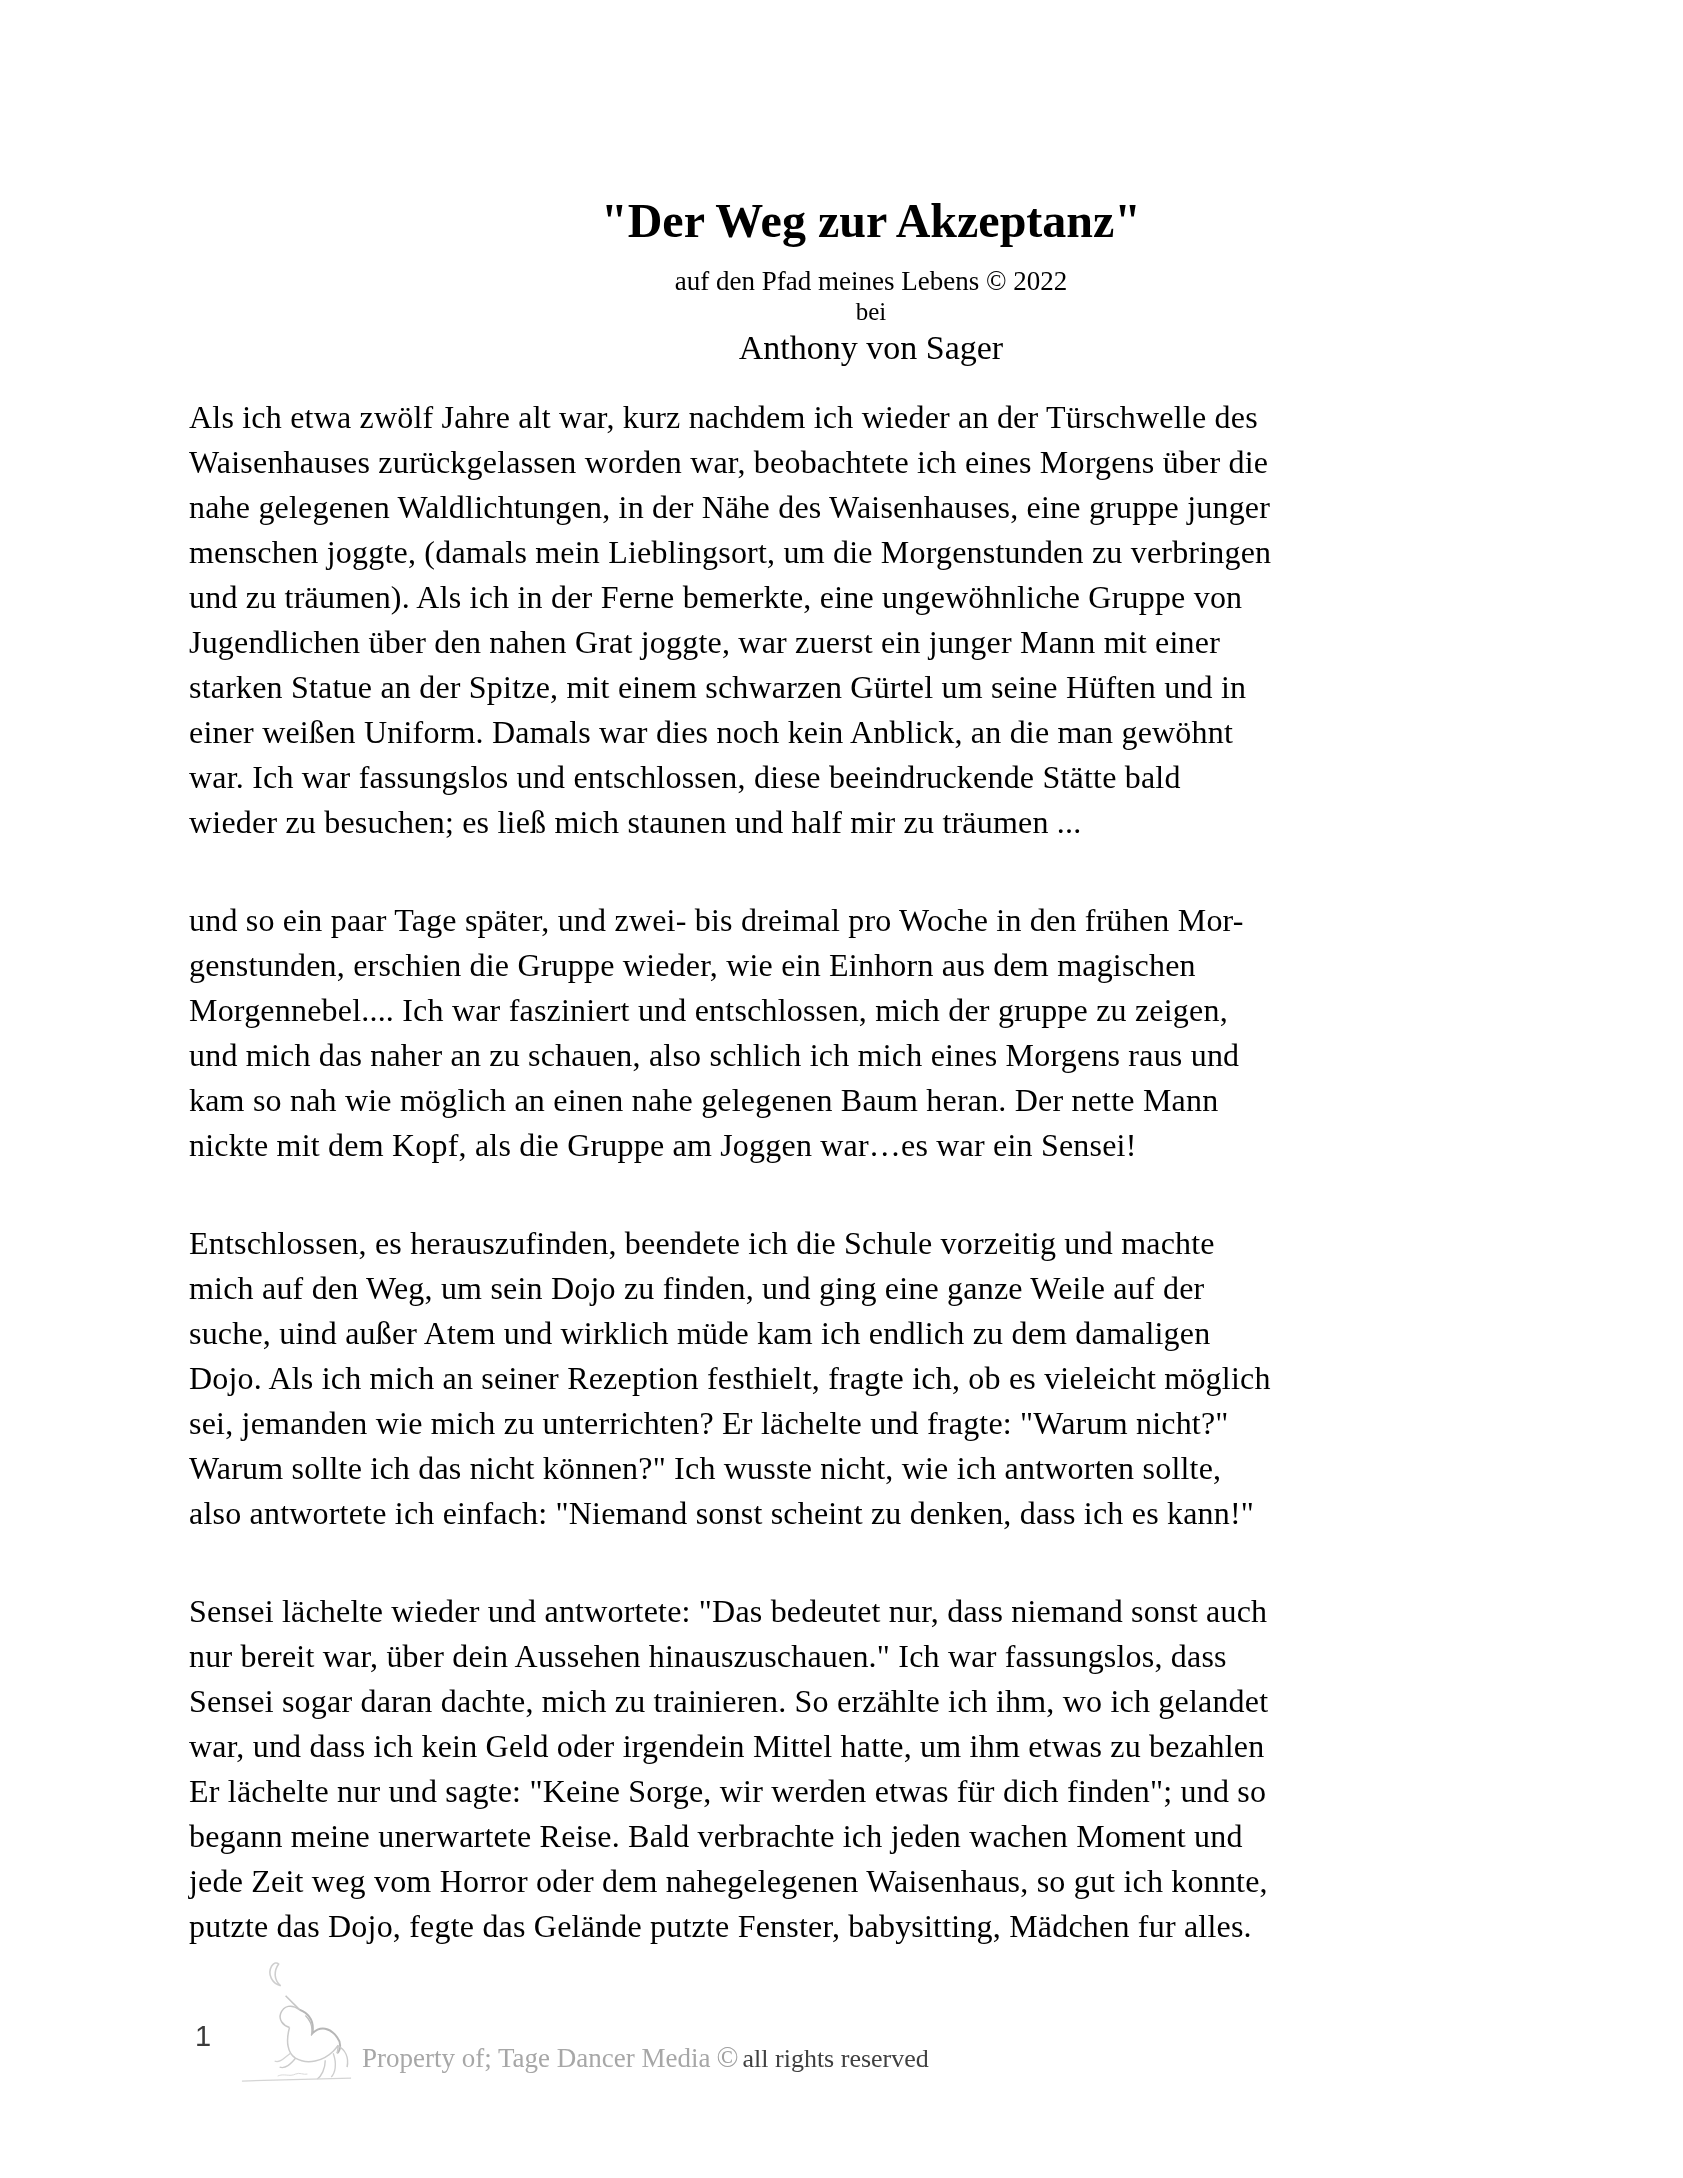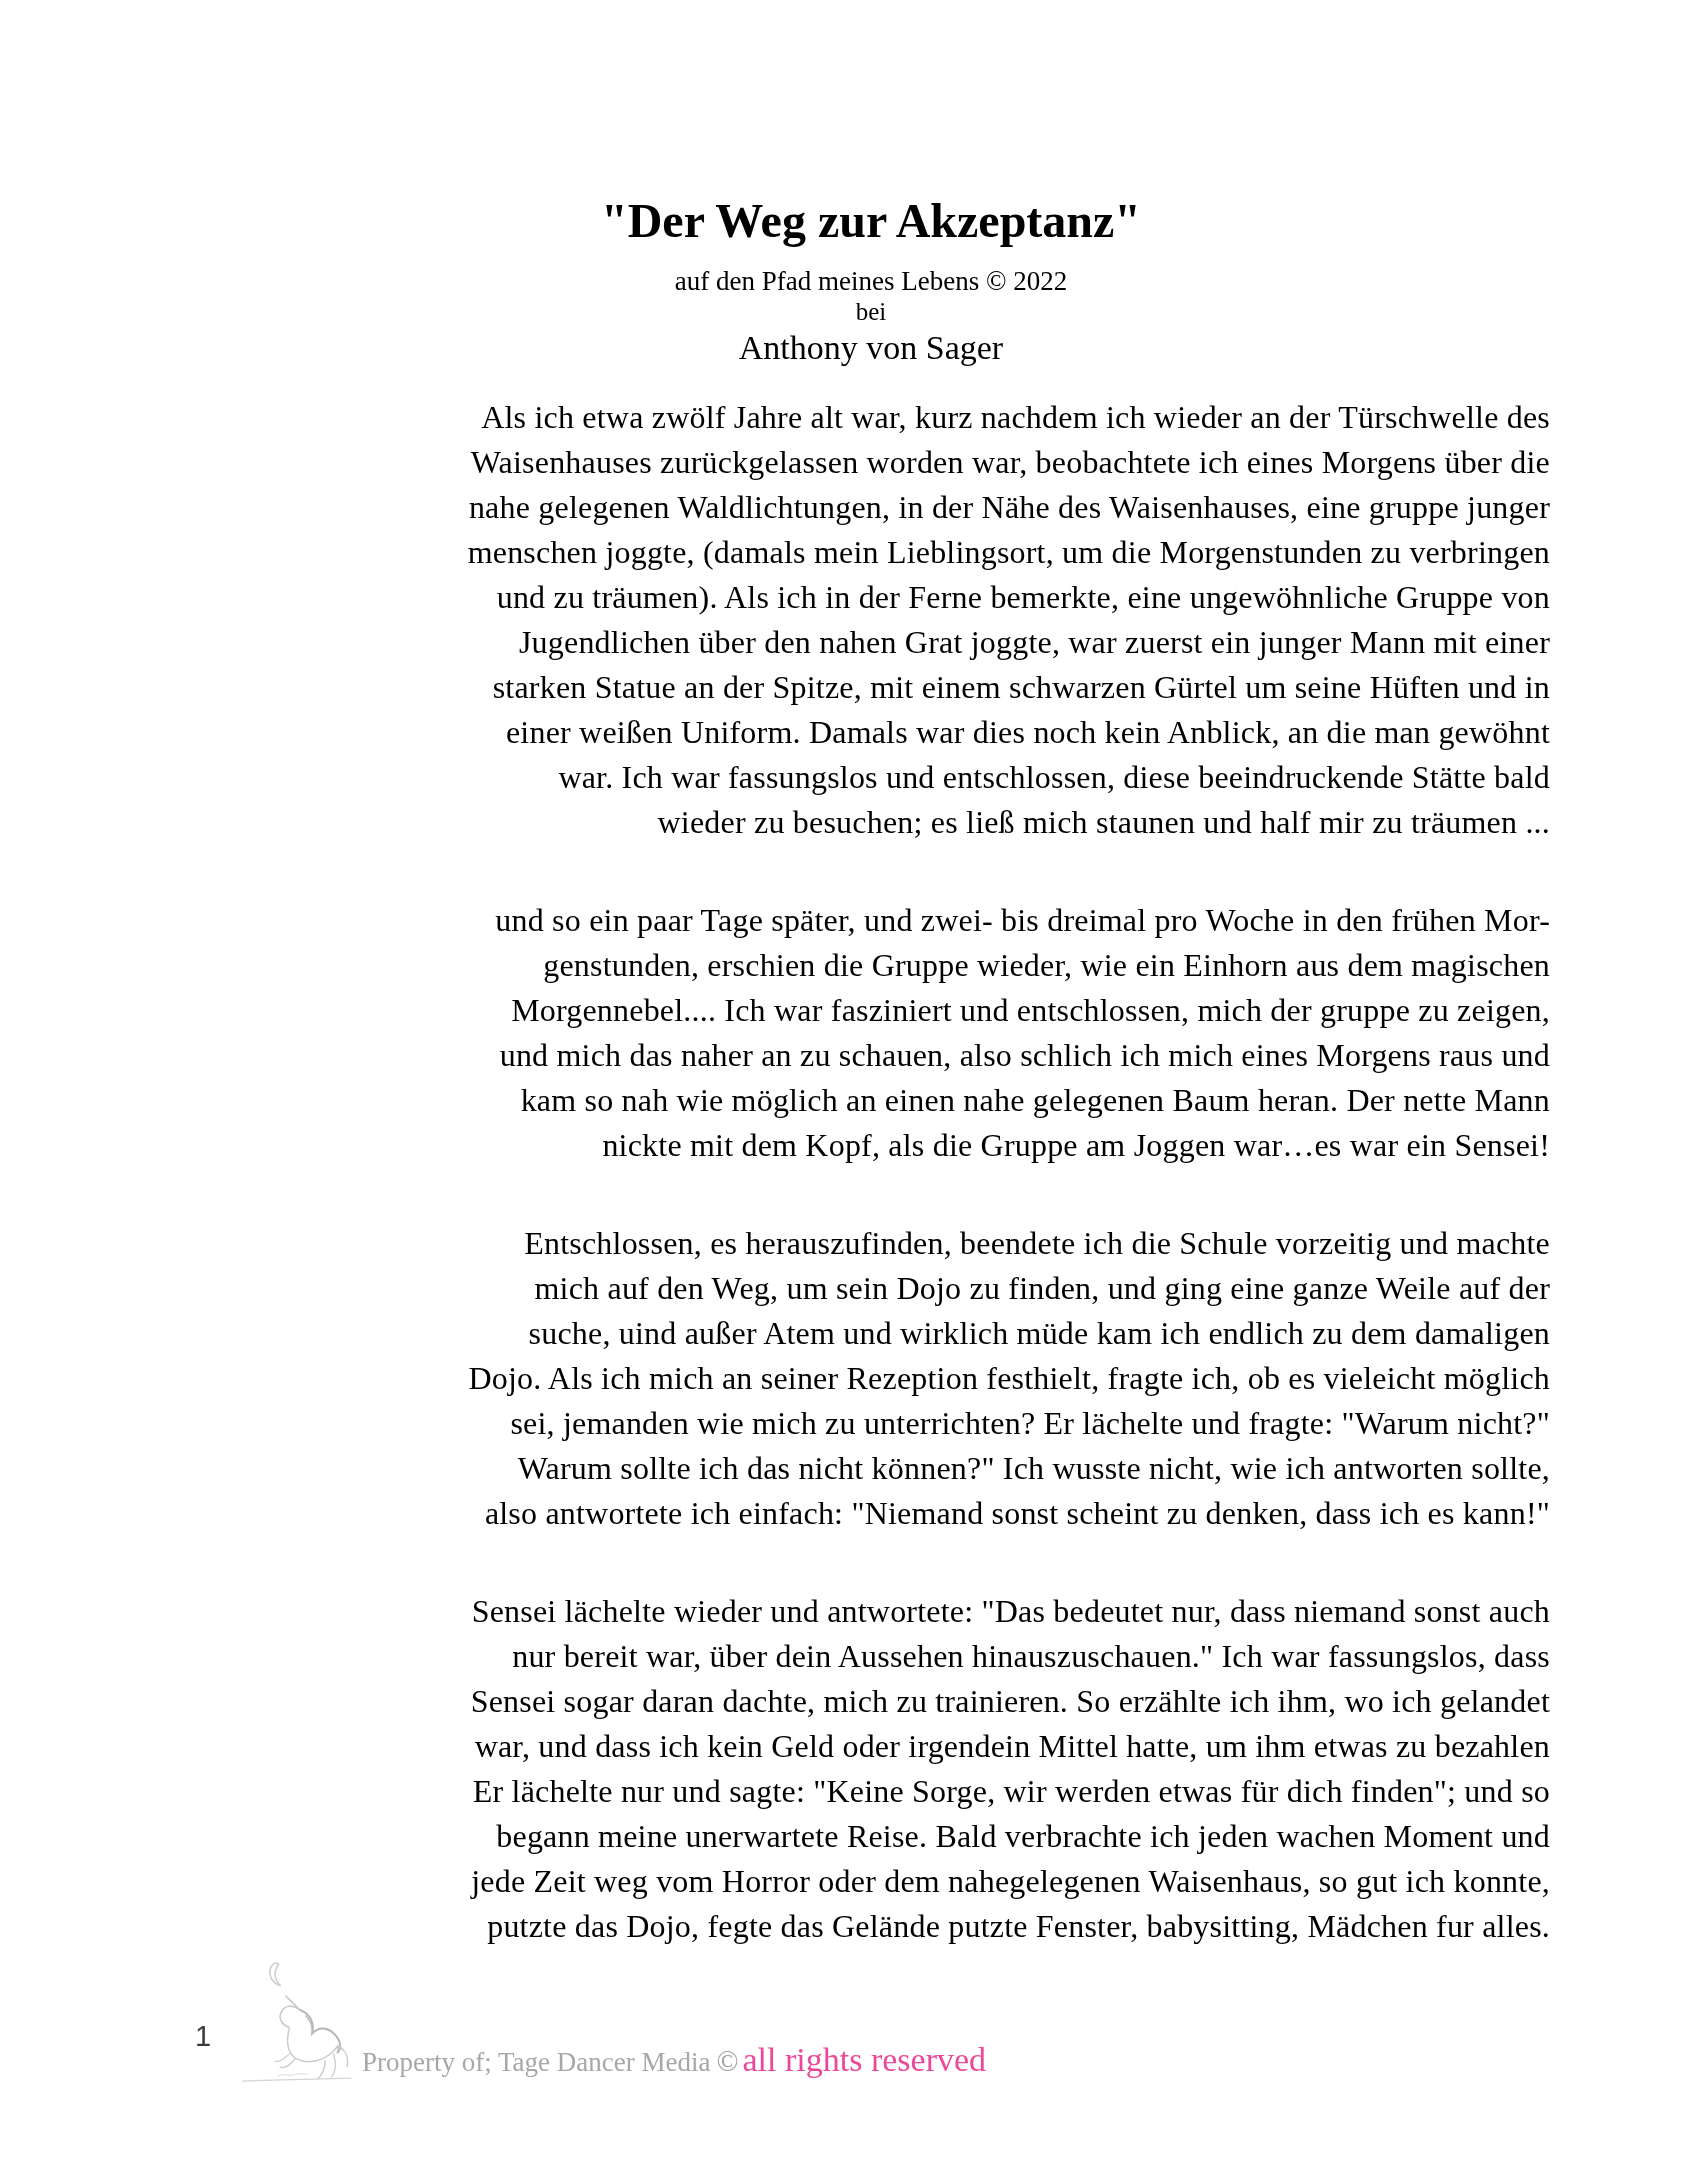--- a/index.html
+++ b/index.html
@@ -39,21 +39,20 @@
   .doc-author {
     position: absolute; left: 0; top: 328px; width: 100%;
     font-size: 34px; font-weight: normal; line-height: 1.15;
   }
 
   
   .body-text {
     position: absolute;
     left: 189px; top: 395px;
     width: 1361px;
-    text-align: right;
   }
   .para {
     font-size: 32px;
     line-height: 45px;
     letter-spacing: 0.2px;
     white-space: pre-line;
     margin: 0 0 53px 0;
   }
   .para:last-child { margin-bottom: 16px; }
 
@@ -77,22 +76,22 @@
     font-size: 27px;
     color: #a7a7a7;
     white-space: nowrap;
   }
   .footer-text .copy-symbol {
     font-size: 29px;
     padding: 0 4px 0 6px;
     color: #a0a0a0;
   }
   .footer-text .rights {
-    font-size: 34px;
-    color: #ec4899;
+    font-size: 26px;
+    color: #404040;
   }
 </style>
 </head>
 <body>
 
 <div class="page">
 
   <header class="title-block">
     <h1 class="doc-title">"Der Weg zur Akzeptanz"</h1>
     <div class="doc-subtitle">auf den Pfad meines Lebens © 2022</div>

